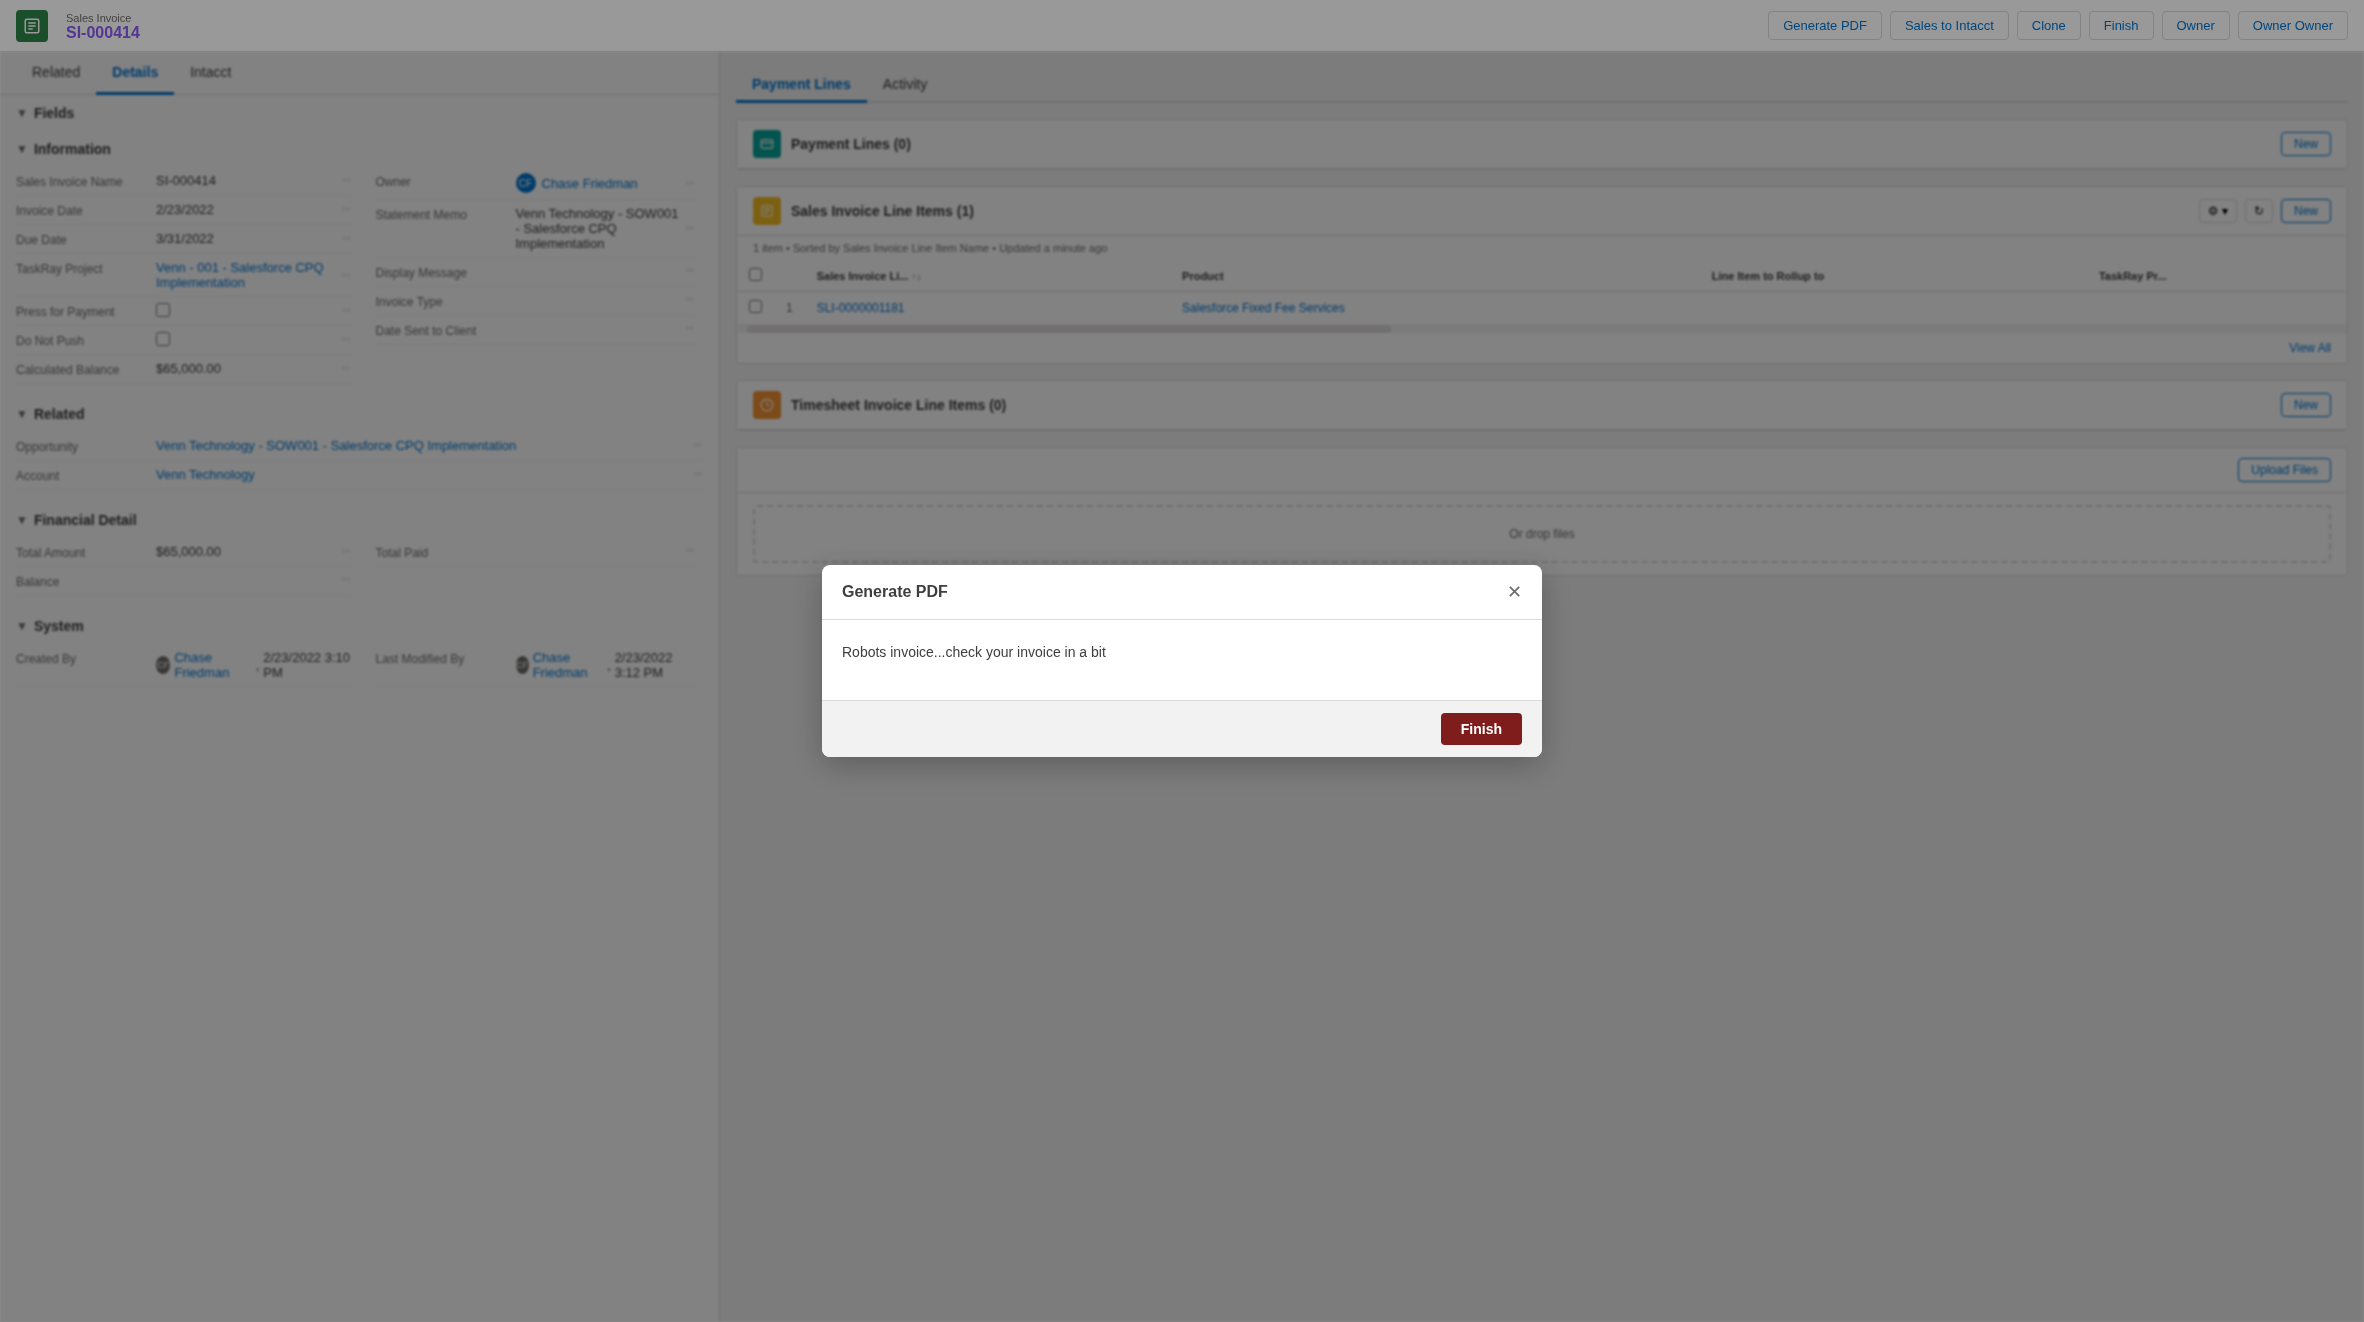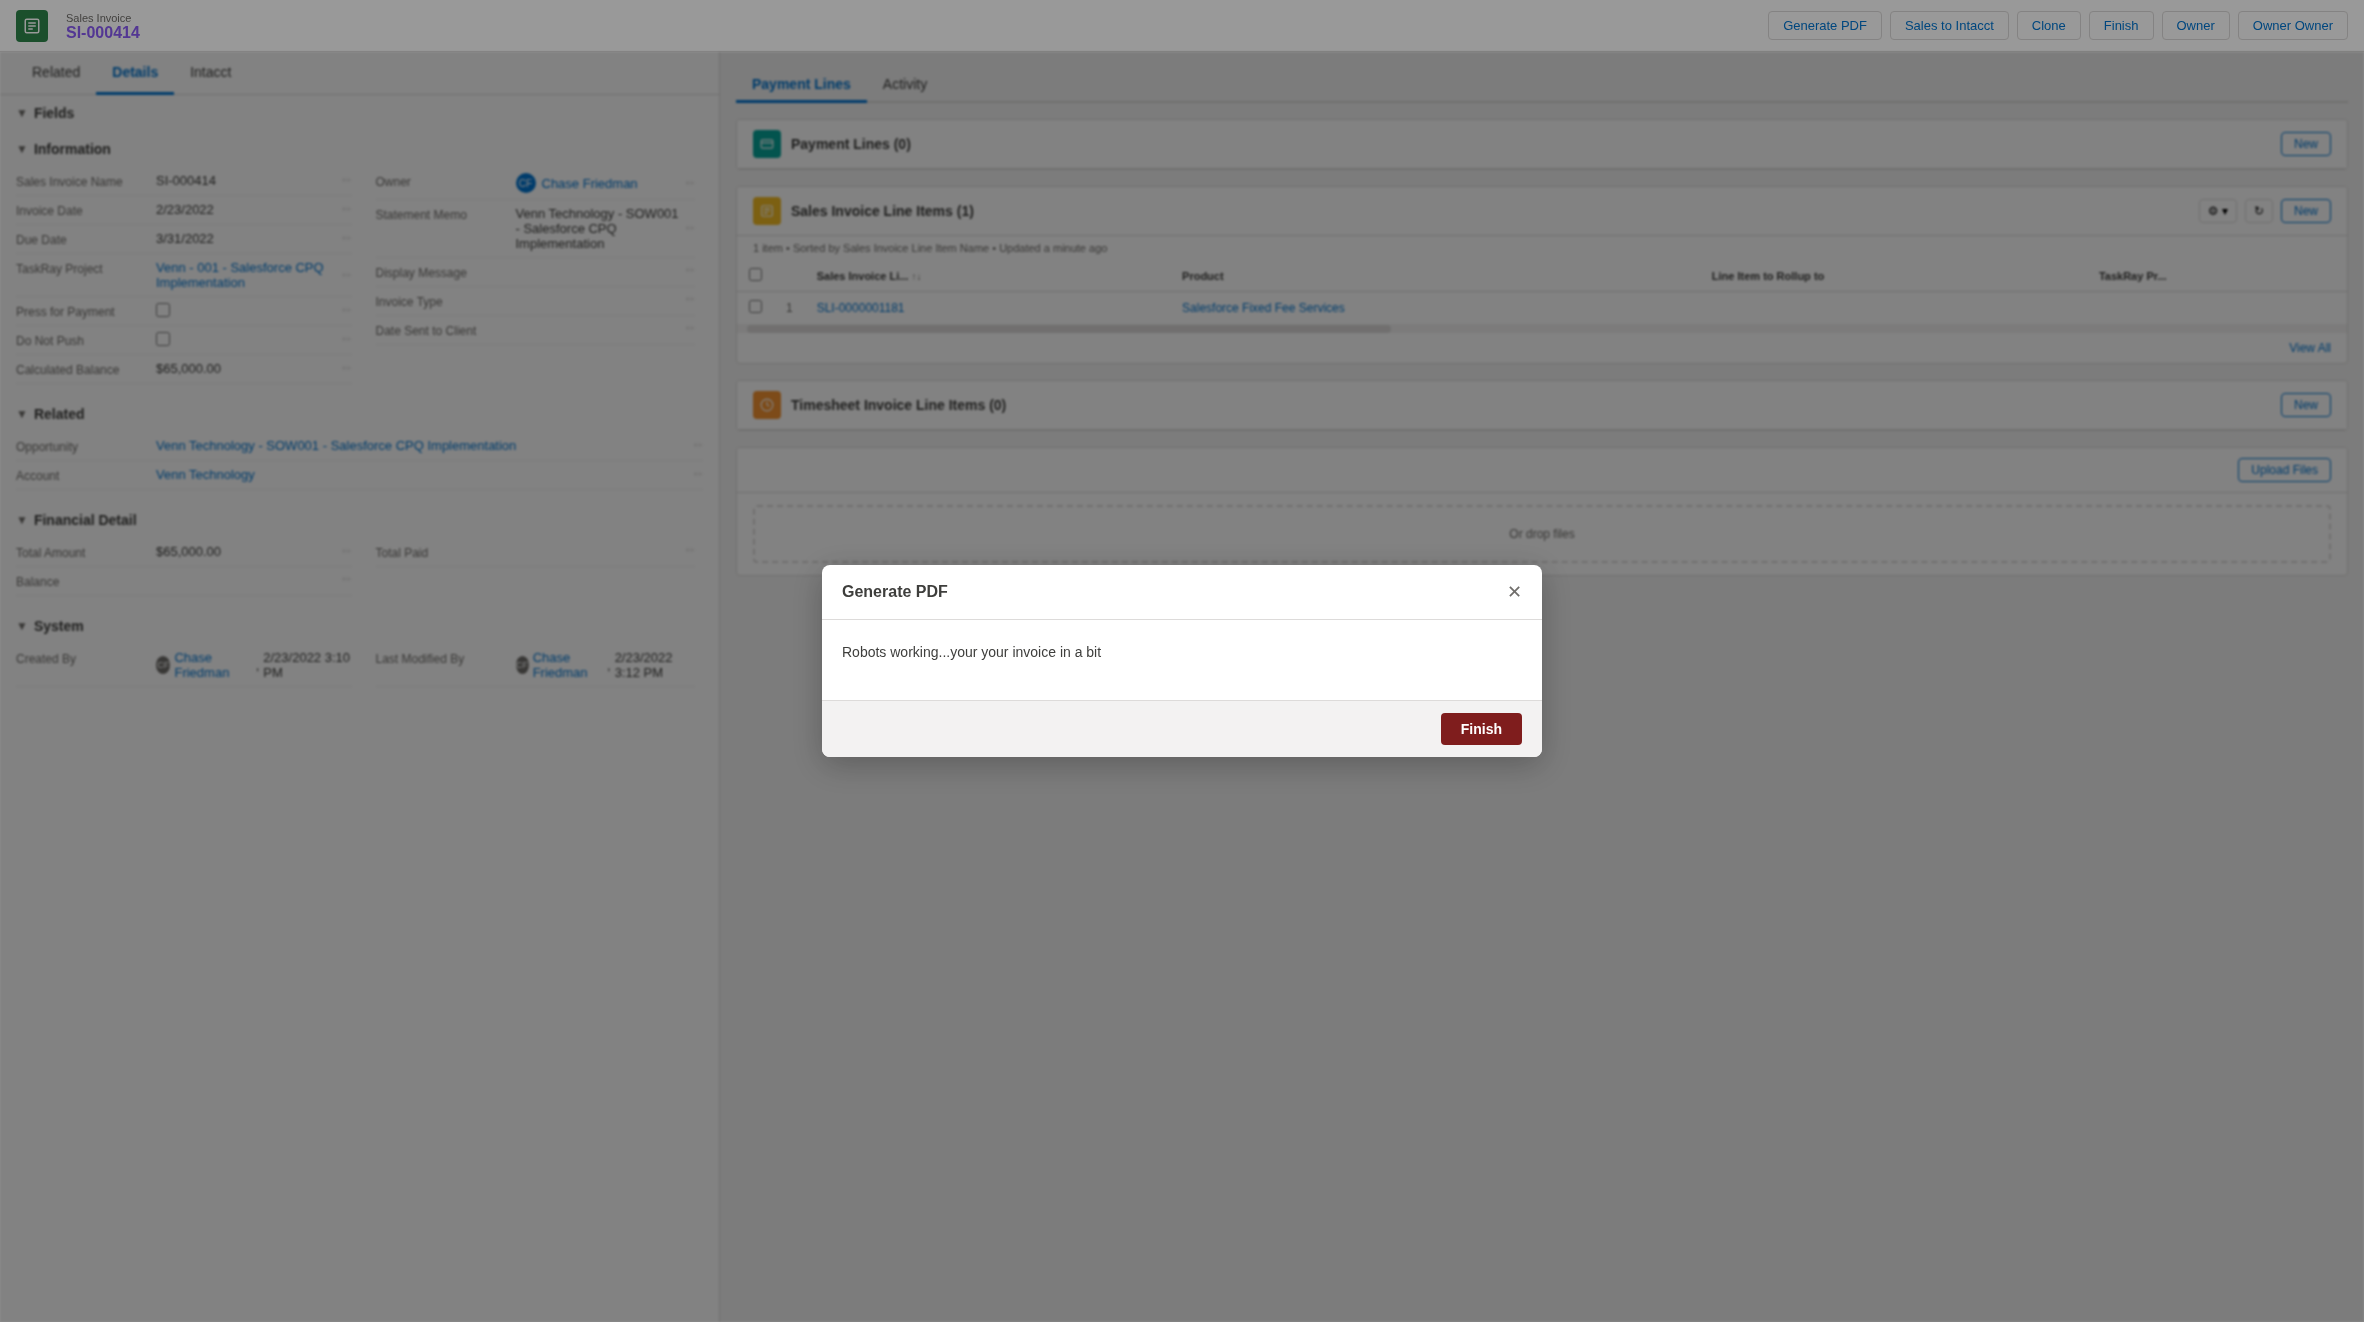--- a/index.html
+++ b/index.html
@@ -512,20 +512,20 @@
     </div>
   </div>
 
   <div class="modal-overlay">
     <div class="modal">
       <div class="modal-header">
         <span>Generate PDF</span>
         <button class="modal-close">✕</button>
       </div>
       <div class="modal-body">
-        <span>Robots working...your your invoice in a bit</span>
+        <span>Robots invoice...check your invoice in a bit</span>
       </div>
       <div class="modal-footer">
         <button class="btn-primary">Finish</button>
       </div>
     </div>
   </div>
 </div>
 
 </body></html>

